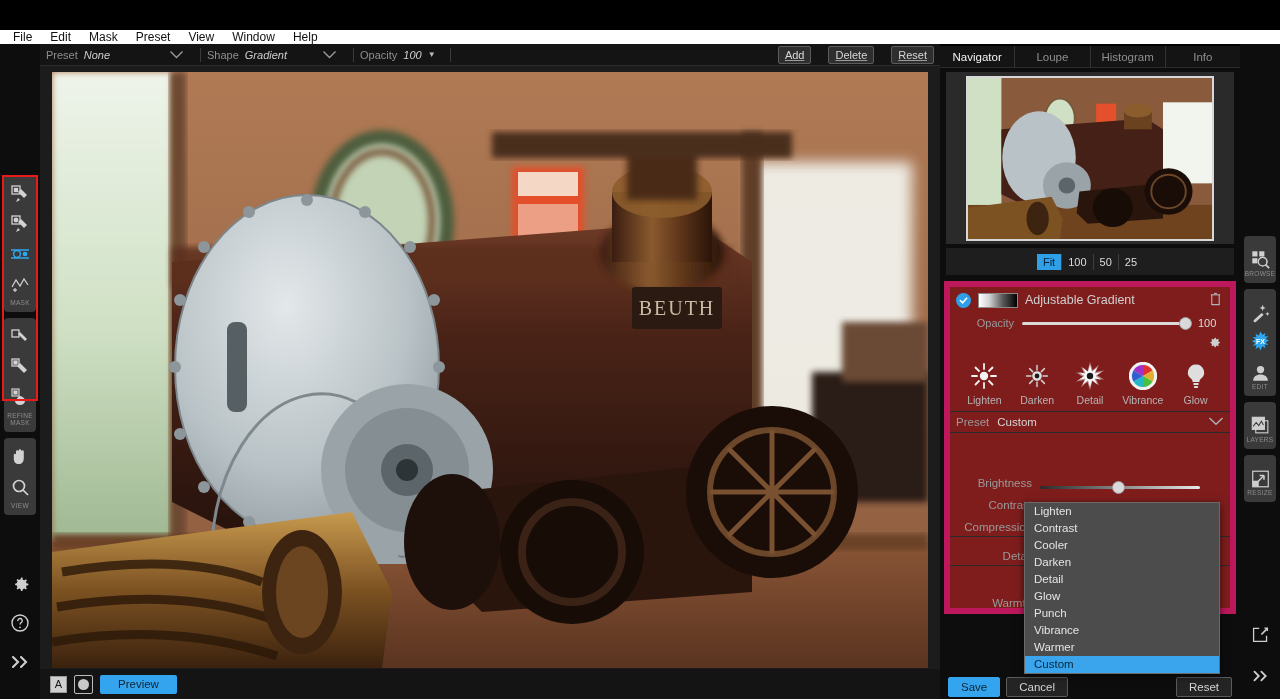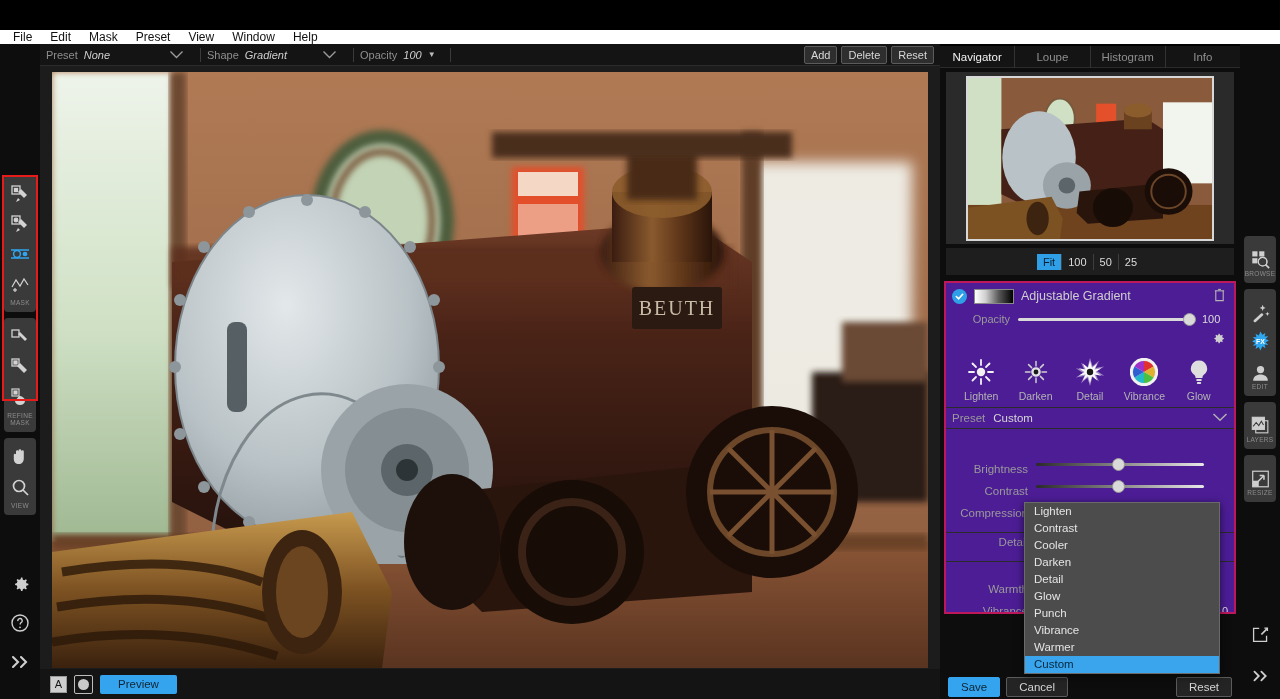--- a/index.html
+++ b/index.html
@@ -84,21 +84,21 @@
   .topbar {
     position: absolute; left: 0; top: 0; width: 900px; height: 22px;
     background: #141414; border-bottom: 1px solid #2b2b2b;
     display: flex; align-items: center; color: #9a9a9a; font-size: 11px;
   }
   .tb-field { display: flex; align-items: center; height: 22px; padding: 0 6px; }
   .tb-label { color: #8e8e8e; margin-right: 6px; }
   .tb-value { color: #cfcfcf; font-style: italic; }
   .tb-caret { margin: 0 10px 0 auto; color: #9a9a9a; }
   .tb-sep { width: 1px; height: 14px; background: #3a3a3a; }
-  .tb-btns { margin-left: auto; display: flex; gap: 4px; padding-right: 6px; }
+  .tb-btns { margin-left: auto; display: flex; gap: 17px; padding-right: 6px; text-decoration: underline; }
   .tb-btn {
     border: 1px solid #5b5b5b; background: #2e2e2e; color: #d8d8d8;
     font-size: 11px; padding: 1px 6px; border-radius: 2px; line-height: 14px;
   }
 
   .photo-wrap {
     position: absolute; left: 12px; top: 28px; width: 876px; height: 596px;
     background: #000; overflow: hidden;
   }
   .photo { position: absolute; inset: 0; }
@@ -146,21 +146,21 @@
     display: flex; align-items: center; justify-content: center; gap: 0;
   }
   .zbtn {
     min-width: 22px; padding: 1px 6px; font-size: 11px; color: #dcdcdc; text-align: center;
     border-right: 1px solid #3e3e3e; line-height: 14px;
   }
   .zbtn:last-child { border-right: none; }
   .zbtn.active { background: #2f9fe8; color: #072034; }
 
   .layer-card {
-    margin: 6px 4px 0 4px; border: 2px solid #be185d; background: #4c1d95;
+    margin: 6px 4px 0 4px; border: 6px solid #be185d; background: #7f1d1d;
     height: 333px; position: relative; overflow: hidden;
   }
   .layer-head { display: flex; align-items: center; height: 26px; padding: 0 8px 0 6px; gap: 7px; }
   .chk {
     width: 15px; height: 15px; border-radius: 50%; background: #2f9fe8;
     display: flex; align-items: center; justify-content: center; color: #fff; font-size: 10px;
   }
   .grad-swatch {
     width: 40px; height: 15px; border: 1px solid #8a8a8a;
     background: linear-gradient(90deg, #ffffff 0%, #cfcfcf 28%, #5a5a5a 62%, #000000 100%);
@@ -188,21 +188,21 @@
 
   .preset-row {
     display: flex; align-items: center; height: 22px; padding: 0 6px;
     border-top: 1px solid #2b2b2b; border-bottom: 1px solid #2b2b2b; margin-top: 3px;
   }
   .preset-label { color: #9a9a9a; font-size: 11.5px; margin-right: 8px; }
   .preset-val { color: #d5d5d5; font-size: 11.5px; }
   .preset-caret { margin-left: auto; color: #b0b0b0; }
 
   .slider-rows { padding-top: 8px; }
-  .srow { display: flex; align-items: flex-start; height: 22px; padding: 0 6px; gap: 8px; }
+  .srow { display: flex; align-items: flex-end; height: 22px; padding: 0 6px; gap: 8px; }
   .srow .lab { width: 76px; text-align: right; color: #9a9a9a; font-size: 11.5px; }
   .srow .val { width: 16px; text-align: right; color: #dcdcdc; font-size: 11px; }
   .sep-line { height: 1px; background: #2b2b2b; margin: 3px 0; }
 
   .warm-track { flex: 1; height: 3px; border-radius: 2px; position: relative;
     background: linear-gradient(90deg,#3b8fd4,#ffffff 50%,#e8a33a); }
   .vib-track { flex: 1; height: 3px; border-radius: 2px; position: relative;
     background: linear-gradient(90deg,#e8e8e8,#e23a3a); }
 
   

